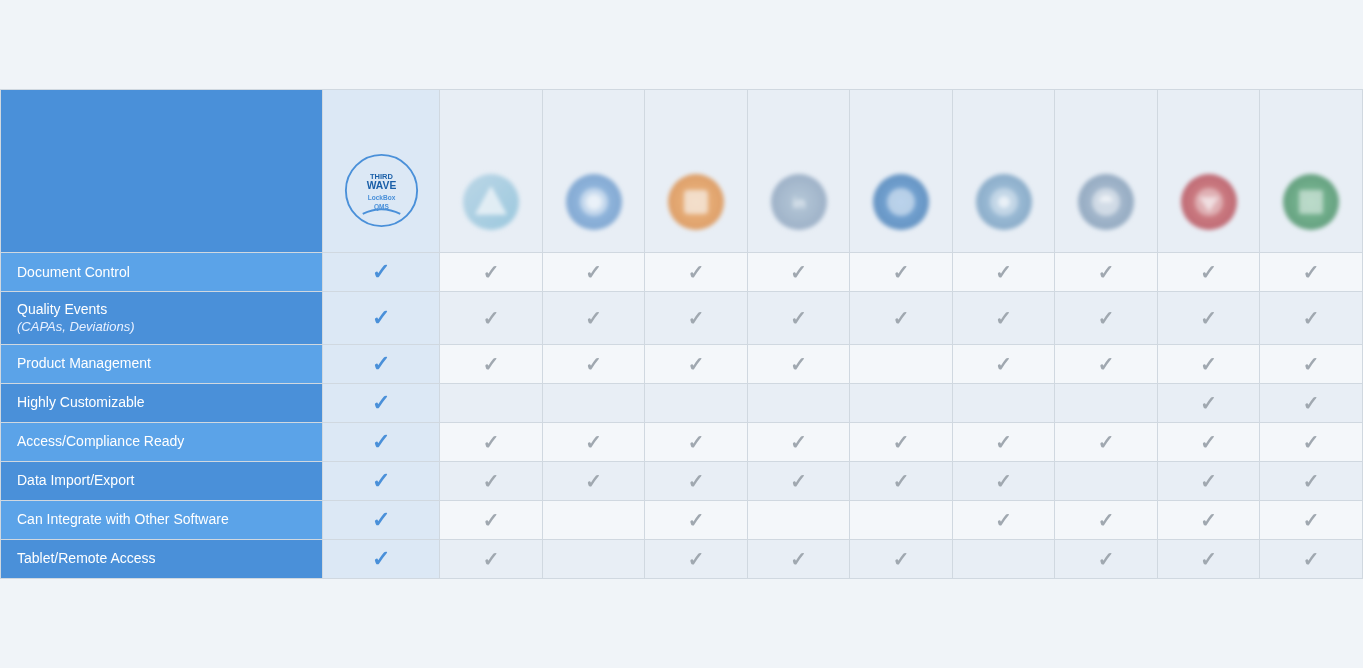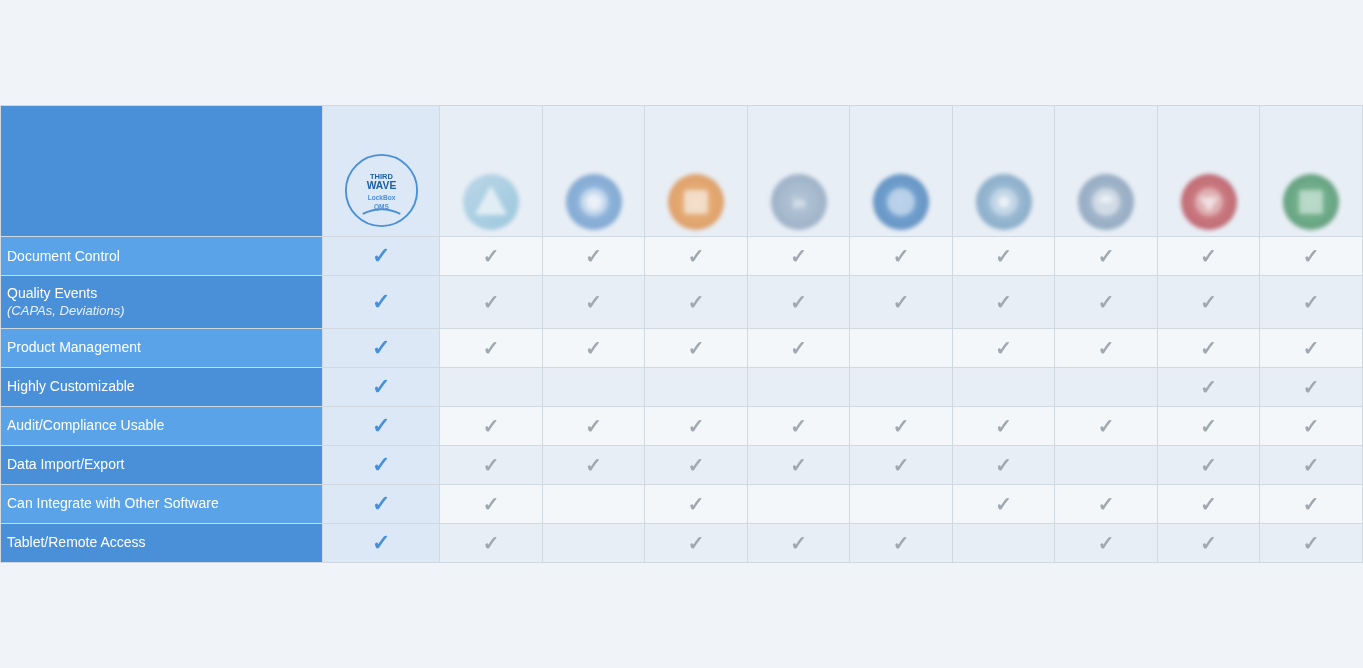--- a/index.html
+++ b/index.html
@@ -17,21 +17,21 @@
       overflow: hidden;
     }
     table {
       width: 100%;
       border-collapse: collapse;
       table-layout: fixed;
     }
     
     .header-row th {
       background: #e8eef5;
-      padding: 0;
+      padding: 16px;
       vertical-align: bottom;
       border: 1px solid #d0d8e0;
     }
     .header-row th:first-child {
       background: #4a90d9;
       vertical-align: middle;
       text-align: center;
     }
     .feature-header-label {
       color: #fff;
@@ -65,21 +65,21 @@
     .data-row:nth-child(even) td {
       background: #e8eef5;
     }
     .data-row:nth-child(odd) td {
       background: #f4f7fa;
     }
     .data-row td:first-child {
       background: #5ba3e8;
       color: #fff;
       text-align: left;
-      padding: 8px 6px;
+      padding: 8px 16px;
       font-size: 14px;
       font-weight: normal;
     }
     .data-row:nth-child(even) td:first-child {
       background: #4a90d9;
     }
     .data-row td:nth-child(2) {
       background: #dce8f5 !important;
     }
     .check-blue {
@@ -286,21 +286,21 @@
           <td></td>
           <td></td>
           <td></td>
           <td></td>
           <td></td>
           <td></td>
           <td><span class="check-gray">✓</span></td>
           <td><span class="check-gray">✓</span></td>
         </tr>
         <tr class="data-row">
-          <td><span class="feature-label">Audit/Compliance Usable</span></td>
+          <td><span class="feature-label">Access/Compliance Ready</span></td>
           <td style="background: rgb(220, 232, 245);"><span class="check-blue">✓</span></td>
           <td><span class="check-gray">✓</span></td>
           <td><span class="check-gray">✓</span></td>
           <td><span class="check-gray">✓</span></td>
           <td><span class="check-gray">✓</span></td>
           <td><span class="check-gray">✓</span></td>
           <td><span class="check-gray">✓</span></td>
           <td><span class="check-gray">✓</span></td>
           <td><span class="check-gray">✓</span></td>
           <td><span class="check-gray">✓</span></td>

